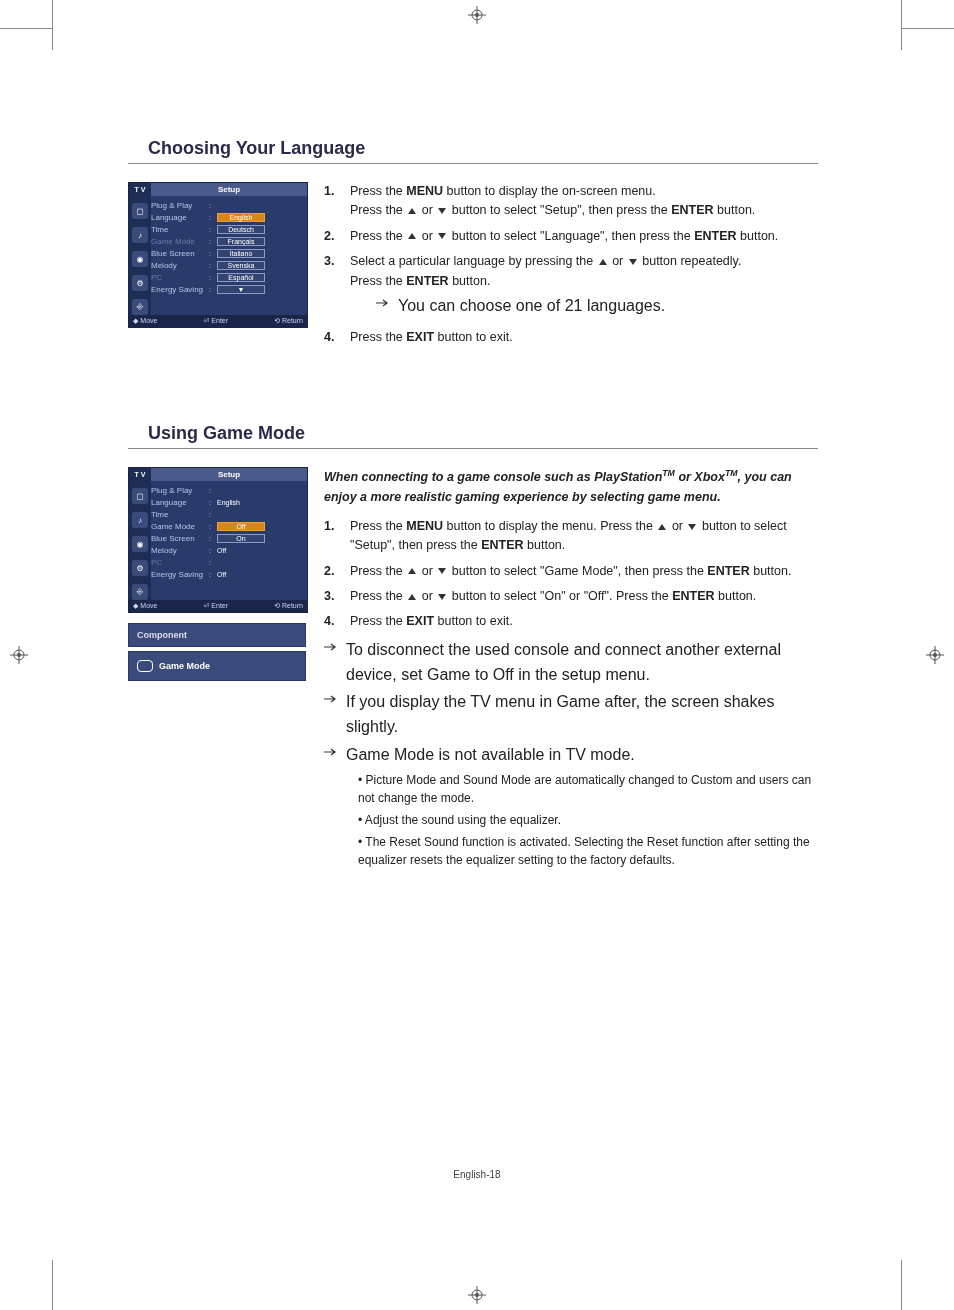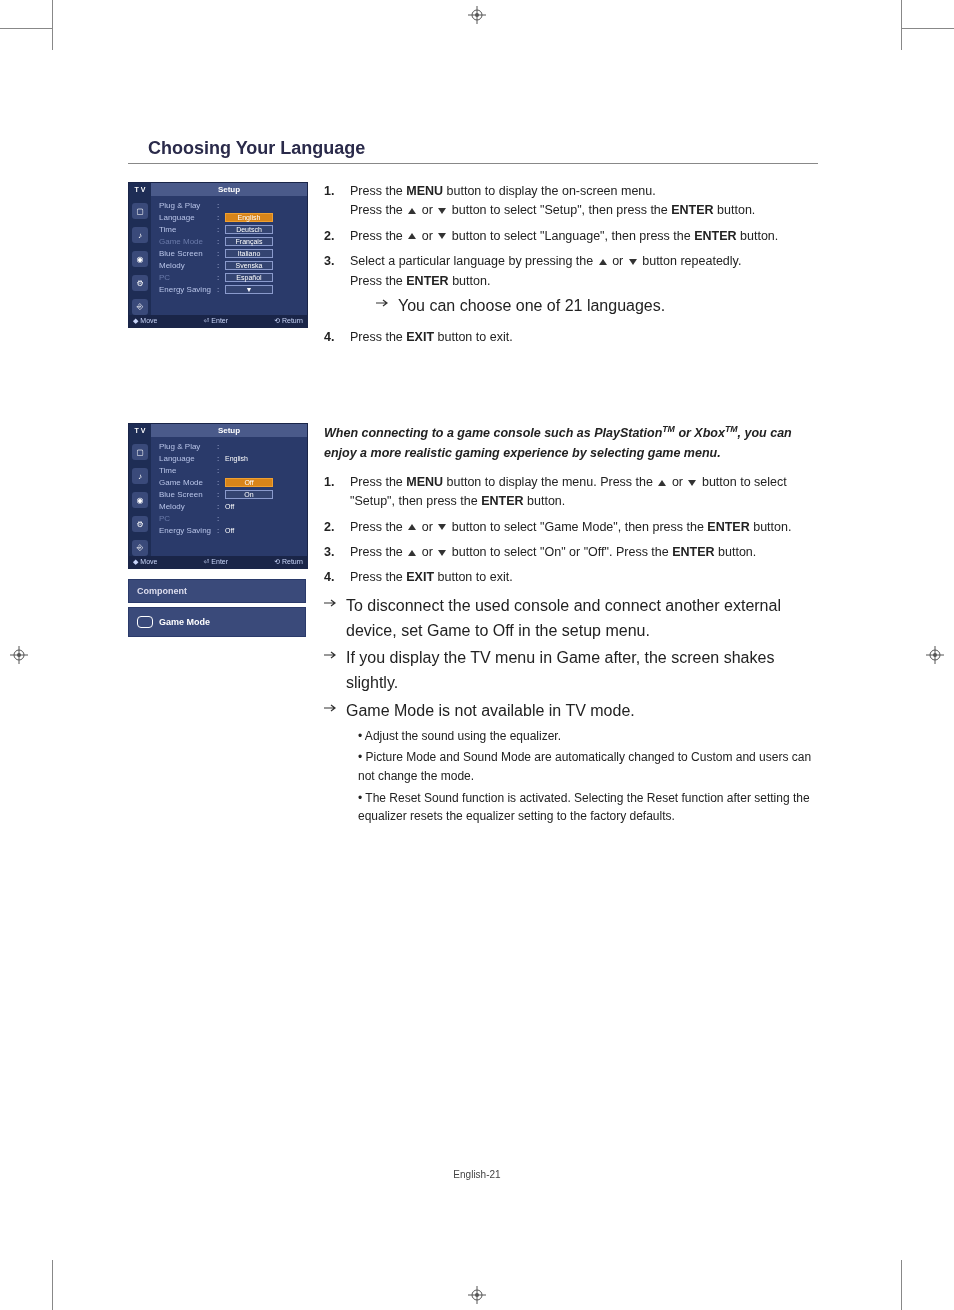--- a/index.html
+++ b/index.html
@@ -38,21 +38,21 @@
   .tri-up,.tri-dn{display:inline-block;vertical-align:middle;margin:0 2px}
   .tri-up{width:0;height:0;border-left:4px solid transparent;border-right:4px solid transparent;border-bottom:6px solid #333}
   .tri-dn{width:0;height:0;border-left:4px solid transparent;border-right:4px solid transparent;border-top:6px solid #333}
   .osd{width:178px;background:#2a3a6a;border:1px solid #1a2548;font-size:8px;color:#fff;font-family:Verdana,Arial,sans-serif}
   .osd-top{display:flex}
   .osd-side{width:22px;background:#1e2d55;display:flex;flex-direction:column;align-items:center;padding-top:3px;gap:8px}
   .osd-side .ic{width:16px;height:16px;border-radius:3px;background:#3a4a7a;display:flex;align-items:center;justify-content:center;font-size:8px}
   .osd-tv{font-size:7px;font-weight:bold;color:#fff;margin-bottom:2px}
   .osd-main{flex:1}
   .osd-title{background:#4a5a8a;text-align:center;font-weight:bold;padding:2px 0;font-size:8px}
-  .osd-rows{padding:3px 8px}
+  .osd-rows{padding:3px 0}
   .osd-row{display:flex;align-items:center;height:12px}
   .osd-label{width:58px;color:#b8c4e8}
   .osd-colon{width:8px;color:#b8c4e8}
   .osd-val{flex:1}
   .osd-box{border:1px solid #8a9acc;padding:0 3px;font-size:7px;display:inline-block;min-width:40px;text-align:center;background:rgba(255,255,255,0.05)}
   .osd-box.sel{background:#d8851a;border-color:#f0a030;color:#fff}
   .osd-dim{color:#6a7aaa}
   .osd-foot{background:#1a2548;display:flex;justify-content:space-between;padding:2px 4px;font-size:7px}
   .osd-foot span{color:#c8d4f8}
   .strip{margin-top:10px;background:#3a4a7a;border:1px solid #2a3a6a;padding:6px 8px;font-size:9px;color:#dde;font-weight:bold}
@@ -192,20 +192,27 @@
               </li>
               <li>
                 <span class="num">4.</span>
                 <span class="txt">Press the <b>EXIT</b> button to exit.</span>
               </li>
             </ol>
           </div>
         </div>
       </div>
       <div class="section">
+        <div class="section-header section-header-wrap">
+          <div class="header-bars">
+            <div class="bar1"></div>
+            <div class="bar2"></div>
+          </div>
+          <div class="section-title">Using Game Mode</div>
+        </div>
         <div class="section-body">
           <div class="left-col">
             <div class="osd">
               <div class="osd-top">
                 <div class="osd-side">
                   <div class="osd-tv">T V</div>
                   <div class="ic">▢</div>
                   <div class="ic">♪</div>
                   <div class="ic">◉</div>
                   <div class="ic">⚙</div>
@@ -298,23 +305,23 @@
                 </svg></span>
               <span class="ntxt">If you display the TV menu in Game after, the screen shakes slightly.</span>
             </div>
             <div class="note-row" style="margin-left:0">
               <span class="arrow"><svg width="14" height="8" viewBox="0 0 14 8">
                   <path d="M0 4 L10 4 M7 1 L11 4 L7 7" stroke="#333" fill="none" stroke-width="1.2"></path>
                 </svg></span>
               <span class="ntxt">Game Mode is not available in TV mode.</span>
             </div>
             <div class="sub-bullets">
+              <div>• Picture Mode and Sound Mode are automatically changed to Custom and users can not change the mode.</div>
               <div>• Adjust the sound using the equalizer.</div>
-              <div>• Picture Mode and Sound Mode are automatically changed to Custom and users can not change the mode.</div>
               <div>• The Reset Sound function is activated. Selecting the Reset function after setting the equalizer resets the equalizer setting to the factory defaults.</div>
             </div>
           </div>
         </div>
       </div>
     </div>
 
-  <div class="footer-pg">English-21</div>
+  <div class="footer-pg">English-18</div>
 </div>
 
 </body></html>

